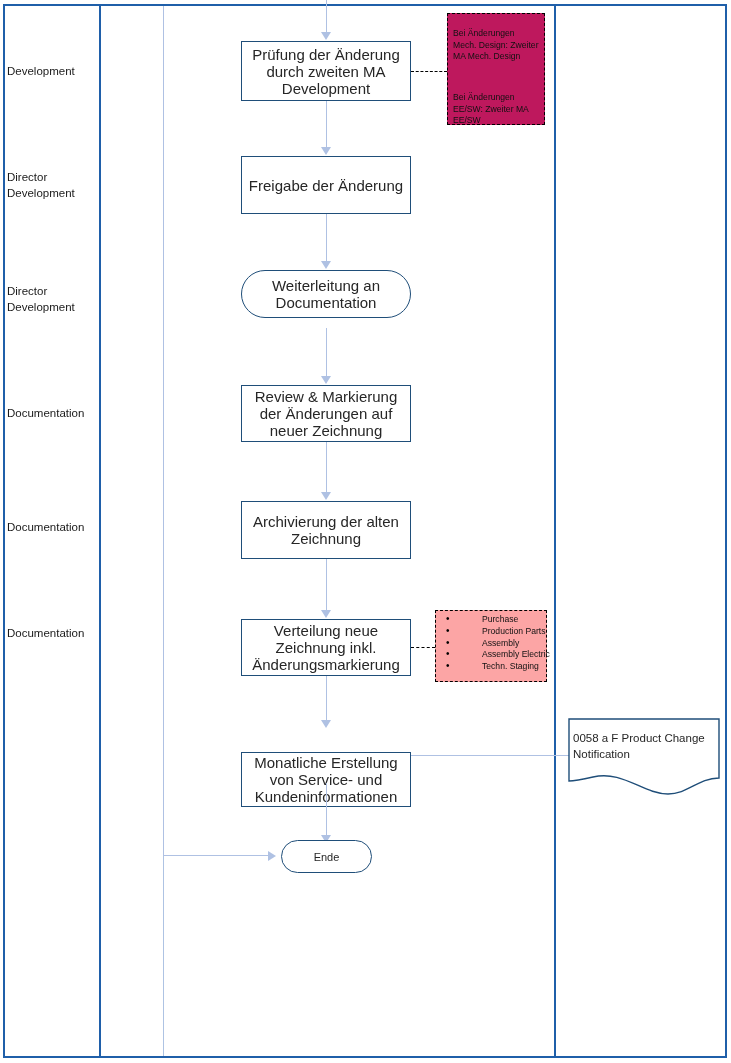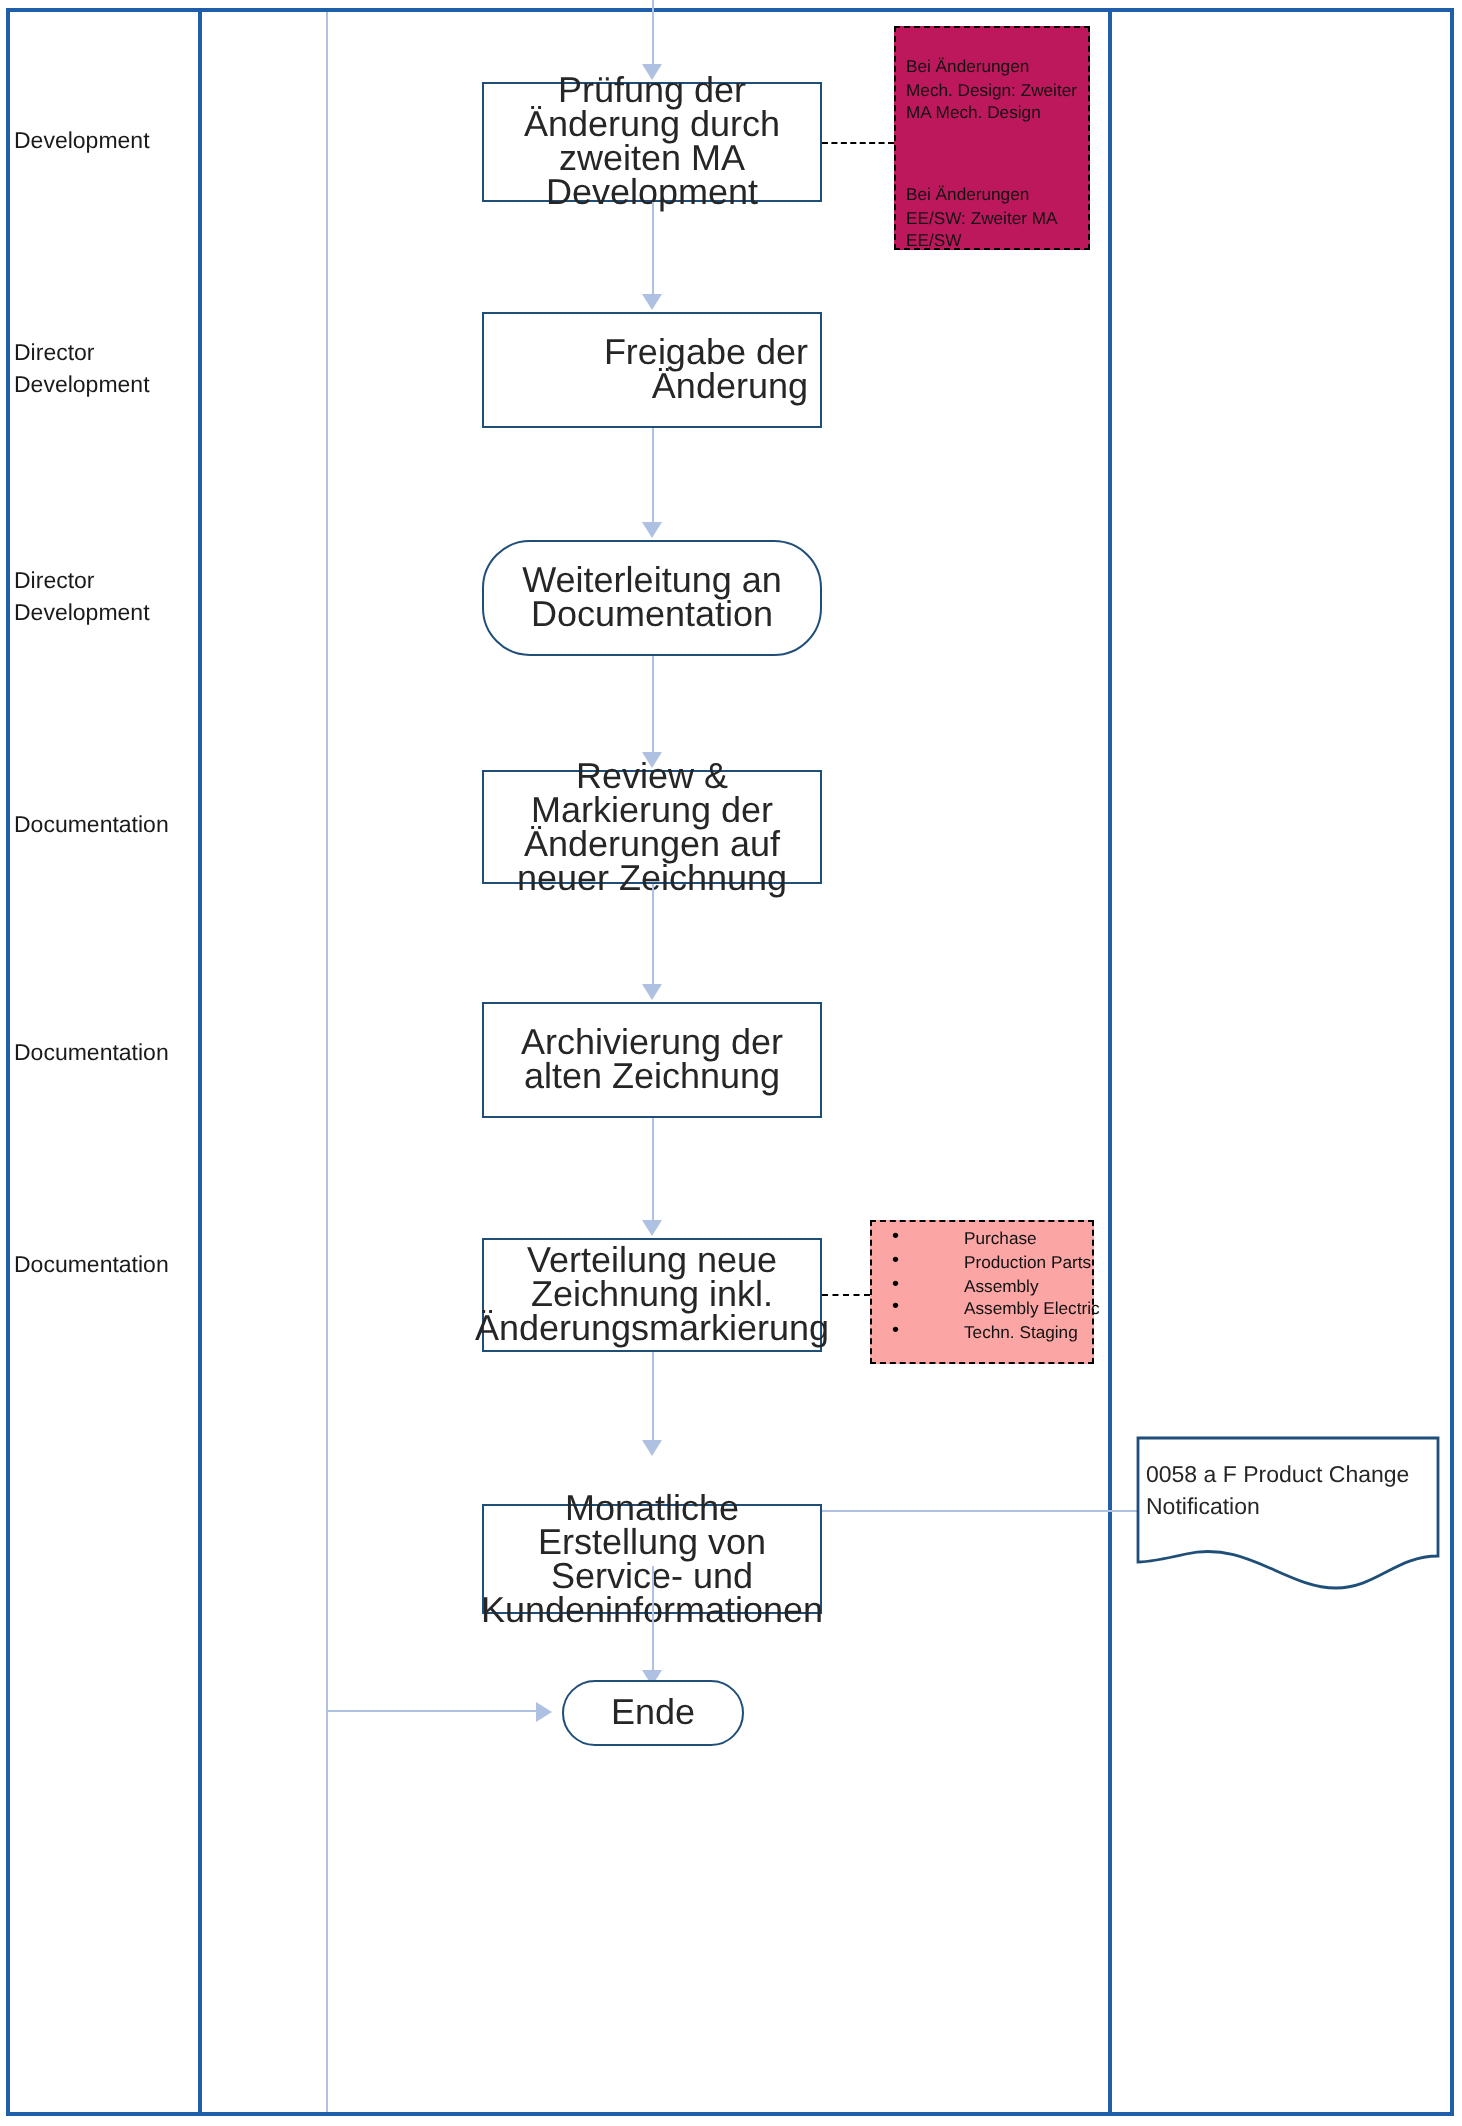--- a/index.html
+++ b/index.html
@@ -52,37 +52,37 @@
     text-align: left;
     white-space: pre-line;
   }
   
   .pbox {
     position: absolute;
     box-sizing: border-box;
     border: 1.3px solid #1F4E79;
     background: #ffffff;
     color: #262626;
-    font-size: 18px;
+    font-size: 15px;
     line-height: 17px;
     display: flex;
     align-items: center;
     justify-content: center;
     text-align: center;
     padding: 2px 6px;
   }
   
   .terminator {
     position: absolute;
     box-sizing: border-box;
     border: 1.3px solid #1F4E79;
     background: #ffffff;
     border-radius: 22px;
     color: #262626;
-    font-size: 18px;
+    font-size: 11px;
     display: flex;
     align-items: center;
     justify-content: center;
     text-align: center;
   }
   
   .note {
     position: absolute;
     box-sizing: border-box;
     border: 1.3px dashed #000000;
@@ -195,21 +195,21 @@
   <div class="pbox" style="left:241px; top:41px;  width:170px; height:60px;">Prüfung der Änderung durch zweiten MA Development</div>
 
   <div class="conn-v" style="left:326px; top:101px; height:47px;"></div>
   <div class="arrow-down" style="left:321px; top:147px;"></div>
 
   <div class="pbox" style="left:241px; top:156px; width:170px; height:58px;text-align:right;">Freigabe der Änderung</div>
 
   <div class="conn-v" style="left:326px; top:214px; height:48px;"></div>
   <div class="arrow-down" style="left:321px; top:261px;"></div>
 
-  <div class="pbox" style="left:241px; top:270px; width:170px; height:58px;border-radius:24px;">Weiterleitung an Documentation</div>
+  <div class="pbox" style="left:241px; top:270px; width:170px; height:48px;border-radius:24px;">Weiterleitung an Documentation</div>
 
   <div class="conn-v" style="left:326px; top:328px; height:49px;"></div>
   <div class="arrow-down" style="left:321px; top:376px;"></div>
 
   <div class="pbox" style="left:241px; top:385px; width:170px; height:57px;">Review &amp; Markierung der Änderungen auf neuer Zeichnung</div>
 
   <div class="conn-v" style="left:326px; top:442px; height:51px;"></div>
   <div class="arrow-down" style="left:321px; top:492px;"></div>
 
   <div class="pbox" style="left:241px; top:501px; width:170px; height:58px;">Archivierung der alten Zeichnung</div>

